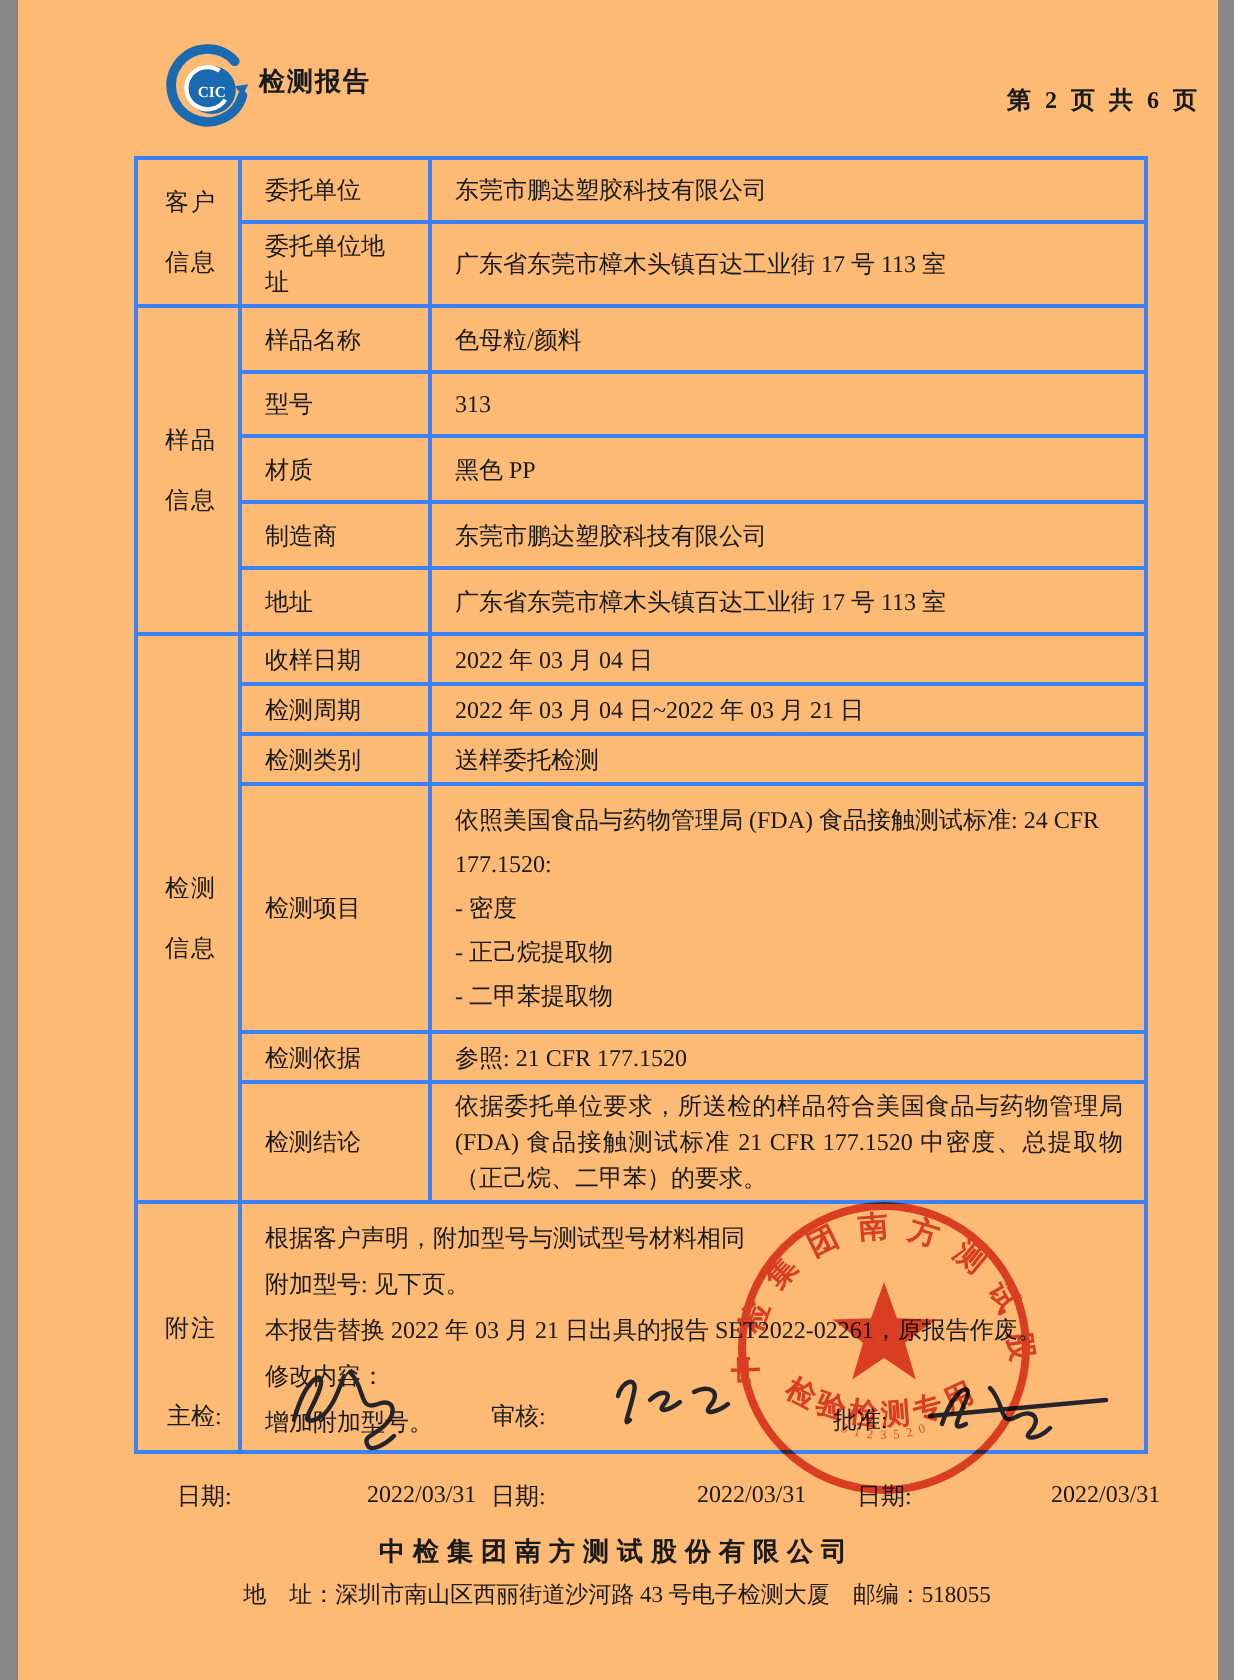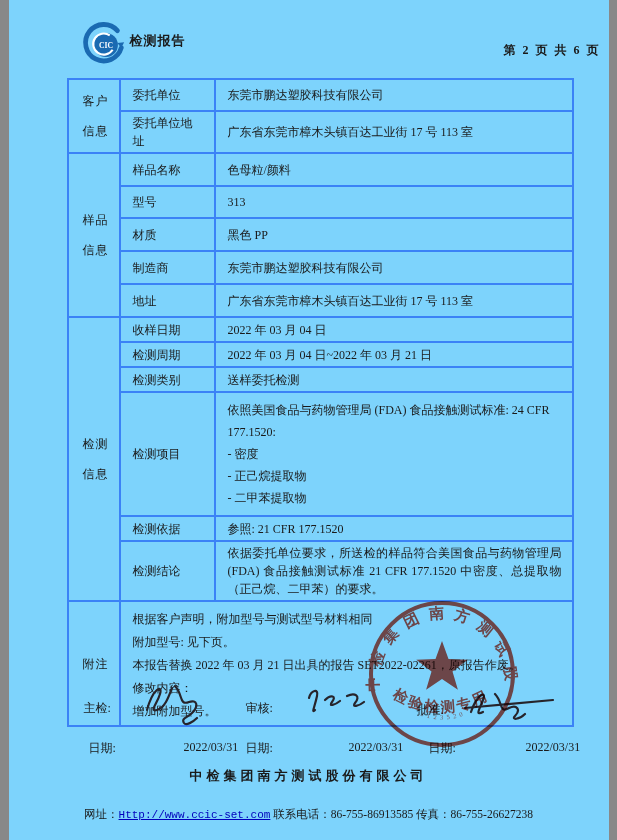--- a/index.html
+++ b/index.html
@@ -1,19 +1,19 @@
 <!DOCTYPE html>
 <html><head>
 <meta charset="utf-8">
 <style>
   * { margin:0; padding:0; box-sizing:border-box; }
   body { background:#888; font-family:"Liberation Serif","DejaVu Serif",serif; }
   .page {
     position:relative; width:600px; height:840px; margin:0 auto;
-    background:#7dd3fc; color:#1a1a1a; overflow:hidden;
+    background:#fdba74; color:#1a1a1a; overflow:hidden;
   }
 
   
   .hdr-logo { position:absolute; left:72px; top:21px; width:46px; height:48px; }
   .hdr-title { position:absolute; left:121px; top:32px; font-size:13px; font-weight:bold; letter-spacing:1px; }
   .hdr-no { position:absolute; left:236px; top:33px; font-size:12px; font-weight:bold; }
   .hdr-page { position:absolute; left:467px; top:42px; font-size:12px; font-weight:bold; letter-spacing:2px;margin-left:28px; }
 
   
   table.report {
@@ -200,15 +200,15 @@
     </text>
     <text fill="#d9453a" font-size="14.5" font-weight="bold" font-family="Liberation Serif, serif">
       <textPath href="#arcBanner" startOffset="2%" textLength="118" lengthAdjust="spacing">检验检测专用章</textPath>
     </text>
     <text fill="#d9453a" font-size="6.5" opacity="0.85" font-family="Liberation Serif, serif">
       <textPath href="#arcCode" startOffset="8%" textLength="44" lengthAdjust="spacing">3123520</textPath>
     </text>
   </svg>
 
   <div class="ft-company">中检集团南方测试股份有限公司</div>
-  <div class="ft-web"><span>网址：</span><a href="#">Http://www.ccic-set.com</a><span> 联系电话：86-755-86913585 传真：86-755-26627238</span></div>
+  <div class="ft-addr">地　址：深圳市南山区西丽街道沙河路 43 号电子检测大厦　邮编：518055</div>
 
 </div>
 
 </body></html>

